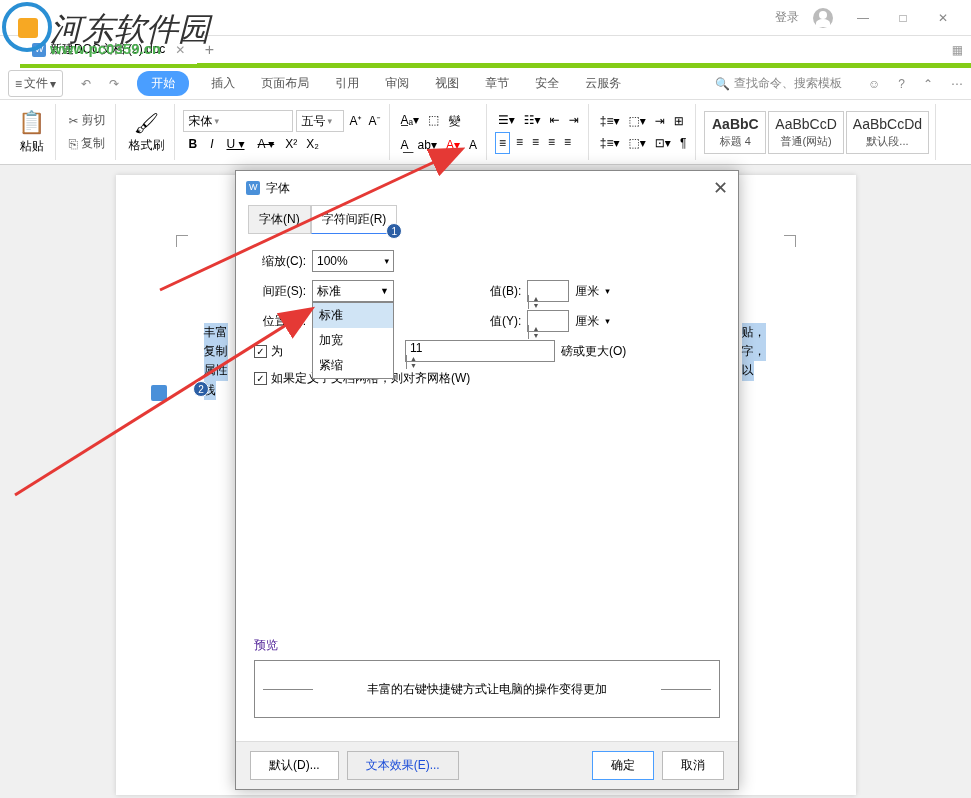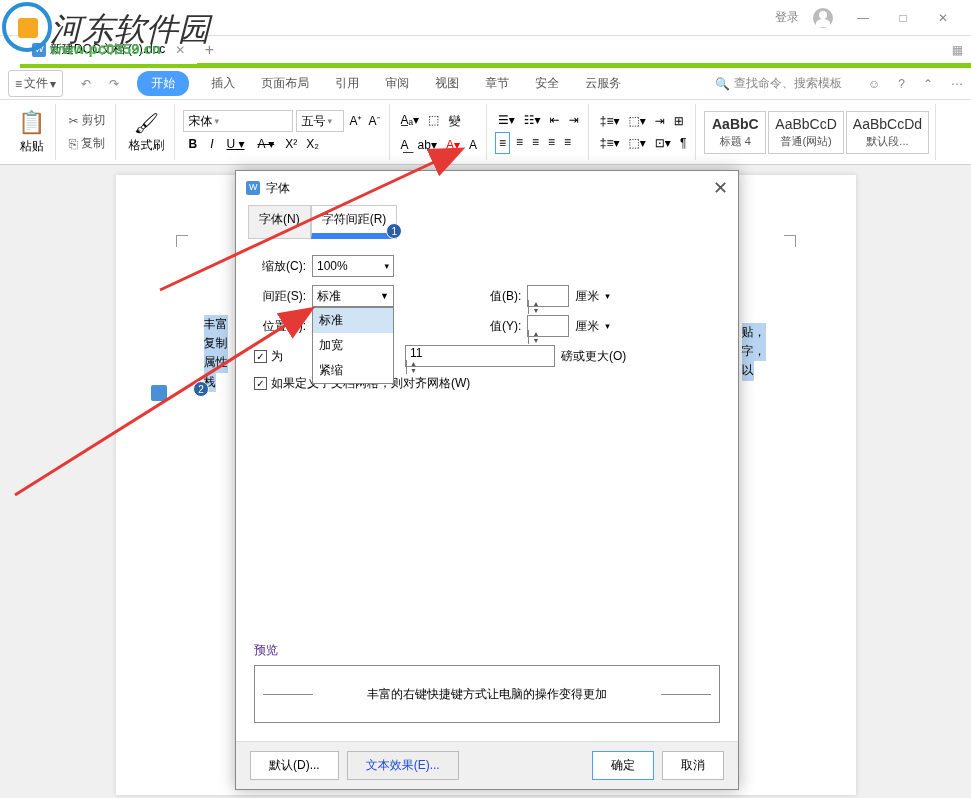--- a/index.html
+++ b/index.html
@@ -41,21 +41,21 @@
 .page-text{background:#b8d4f0;display:inline-block;line-height:1.6;}
 .page-mark{position:absolute;left:35px;top:210px;}
 .mark-icon{width:16px;height:16px;background:#4a90d9;border-radius:2px;}
 .badge{width:16px;height:16px;background:#2c5fa5;border-radius:50%;color:#fff;display:inline-flex;align-items:center;justify-content:center;font-size:10px;border:1px solid #fff;}
 .dialog{position:absolute;top:170px;left:235px;width:504px;height:620px;background:#fff;border:1px solid #888;box-shadow:0 0 15px rgba(0,0,0,0.3);z-index:200;}
 .dlg-title{height:34px;display:flex;align-items:center;padding:8px 10px;justify-content:space-between;}
 .dlg-title-left{display:flex;align-items:center;gap:6px;}
 .dlg-close{font-size:18px;color:#555;}
 .dlg-tabs{display:flex;padding:0 12px;position:relative;}
 .dlg-tab{padding:5px 10px;border:1px solid #ccc;background:#f0f0f0;}
-.dlg-tab.active{background:#fff;border-bottom:6px solid #3b82f6;}
+.dlg-tab.active{background:#fff;border-bottom:1px solid #3b82f6;}
 .dlg-body{padding:16px 18px;}
 .form-row{display:flex;align-items:center;gap:6px;margin-bottom:8px;}
 .form-label{width:52px;text-align:right;}
 .form-input{border:1px solid #888;height:22px;padding:0 4px;display:flex;align-items:center;justify-content:space-between;background:#fff;}
 .dropdown{position:absolute;background:#fff;border:1px solid #888;width:82px;z-index:210;}
 .dropdown-item{padding:4px 6px;}
 .dropdown-item.sel{background:#d0e4f5;}
 .spinner{border:1px solid #888;height:22px;display:flex;flex-direction:column;}
 .spinner-input{width:40px;border:none;padding:0 4px;}
 .spinner-btns{border-left:1px solid #888;width:14px;display:flex;flex-direction:column;}
@@ -225,21 +225,21 @@
       <div class="style-title">AaBbCcDd</div>
       <div class="style-sub">默认段...</div>
     </div>
   </div>
 </div>
 
 <div class="doc-area">
   <div class="page">
     <div style="position:absolute;left:60px;top:60px;width:12px;height:12px;border-left:1px solid #999;border-top:1px solid #999;"></div>
     <div style="position:absolute;right:60px;top:60px;width:12px;height:12px;border-right:1px solid #999;border-top:1px solid #999;"></div>
-    <div style="position:absolute;top:140px;left:88px;">
+    <div style="position:absolute;top:148px;left:88px;">
       <div class="page-text">丰富</div><br>
       <div class="page-text">复制</div><br>
       <div class="page-text">属性</div><br>
       <div class="page-text">栈</div>
     </div>
     <div style="position:absolute;top:148px;right:90px;text-align:left;">
       <div class="page-text">贴，</div><br>
       <div class="page-text">字，</div><br>
       <div class="page-text">以</div>
     </div>

